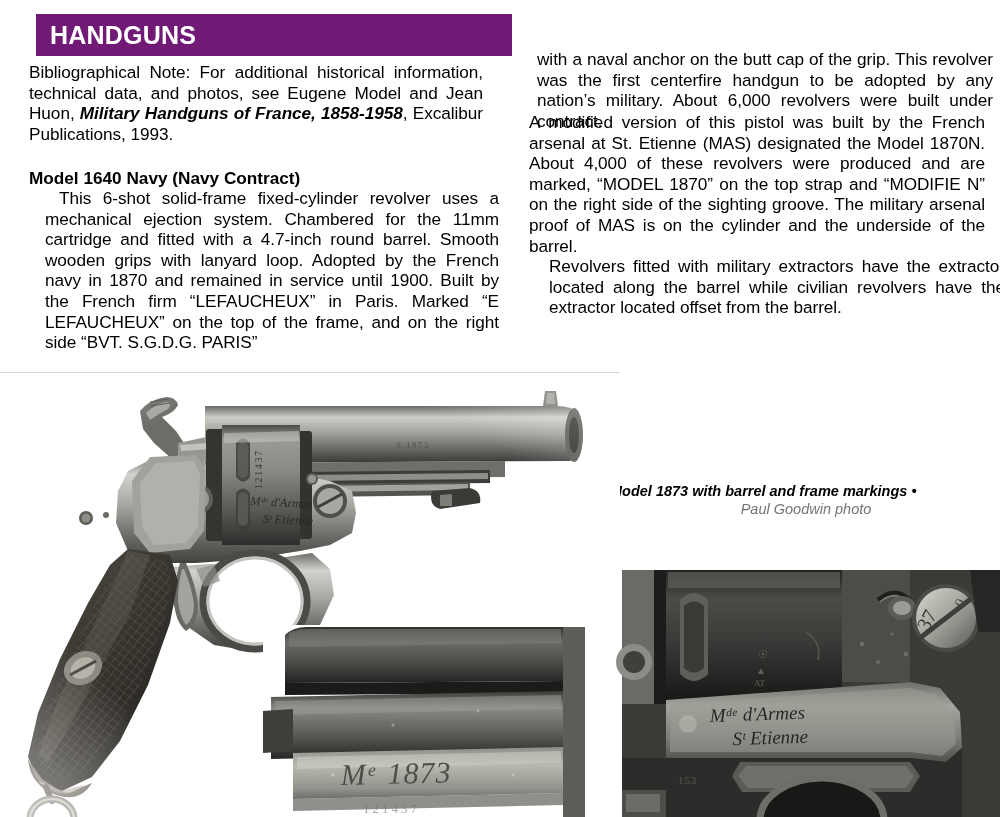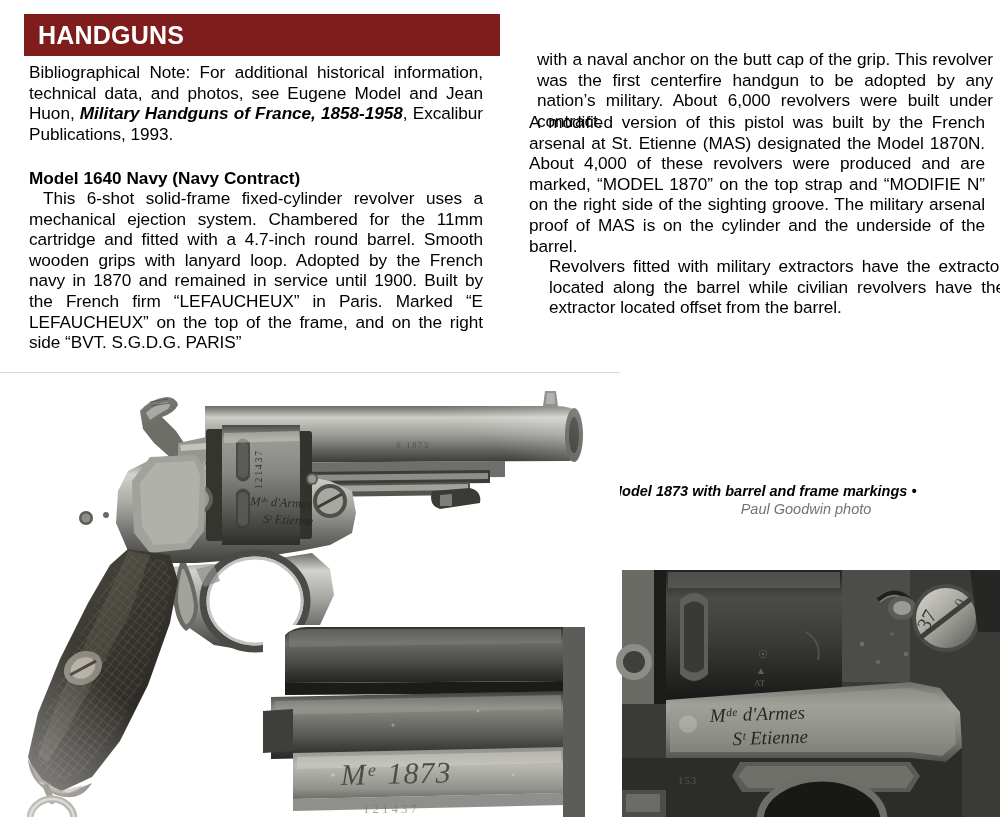--- a/index.html
+++ b/index.html
@@ -13,22 +13,22 @@
     position:relative;
   }
   .page{position:absolute;inset:0;}
 
   
   .col-left{position:absolute;left:29px;top:0;width:454px;}
   .col-right{position:absolute;left:529px;top:0;width:456px;}
 
   
   .section-bar{
-    position:absolute;left:24px;top:14px;width:476px;height:42px;
-    background:#7f1d1d;
+    position:absolute;left:36px;top:14px;width:476px;height:42px;
+    background:#701a75;
   }
   .section-bar .title{
     position:absolute;left:14px;top:7px;
     color:#ffffff;
     font-size:25px;font-weight:bold;
     letter-spacing:0.2px;
     font-family:"Liberation Sans", sans-serif;
   }
 
   
@@ -41,21 +41,21 @@
     letter-spacing:-0.05px;
   }
   .para.last-left{margin-bottom:0;}
   .para b, .para .bi{font-weight:bold;font-style:italic;}
   .subhead{
     font-size:17.2px;
     font-weight:bold;
     line-height:20.6px;
     margin:0;
   }
-  .indent{text-indent:14px;}
+  .indent{text-indent:14px;margin-left:16px;}
 
   #bib{position:absolute;left:0;top:62px;width:454px;}
   #model-head{position:absolute;left:0;top:168px;width:454px;}
   #model-body{position:absolute;left:0;top:188px;width:454px;}
 
   #rp1{position:absolute;left:8px;top:6px;width:456px;margin-top:43px;}
   #rp2{position:absolute;left:0;top:112px;width:456px;}
   #rp3{position:absolute;left:0;top:256px;width:456px;margin-left:20px;}
 
   

